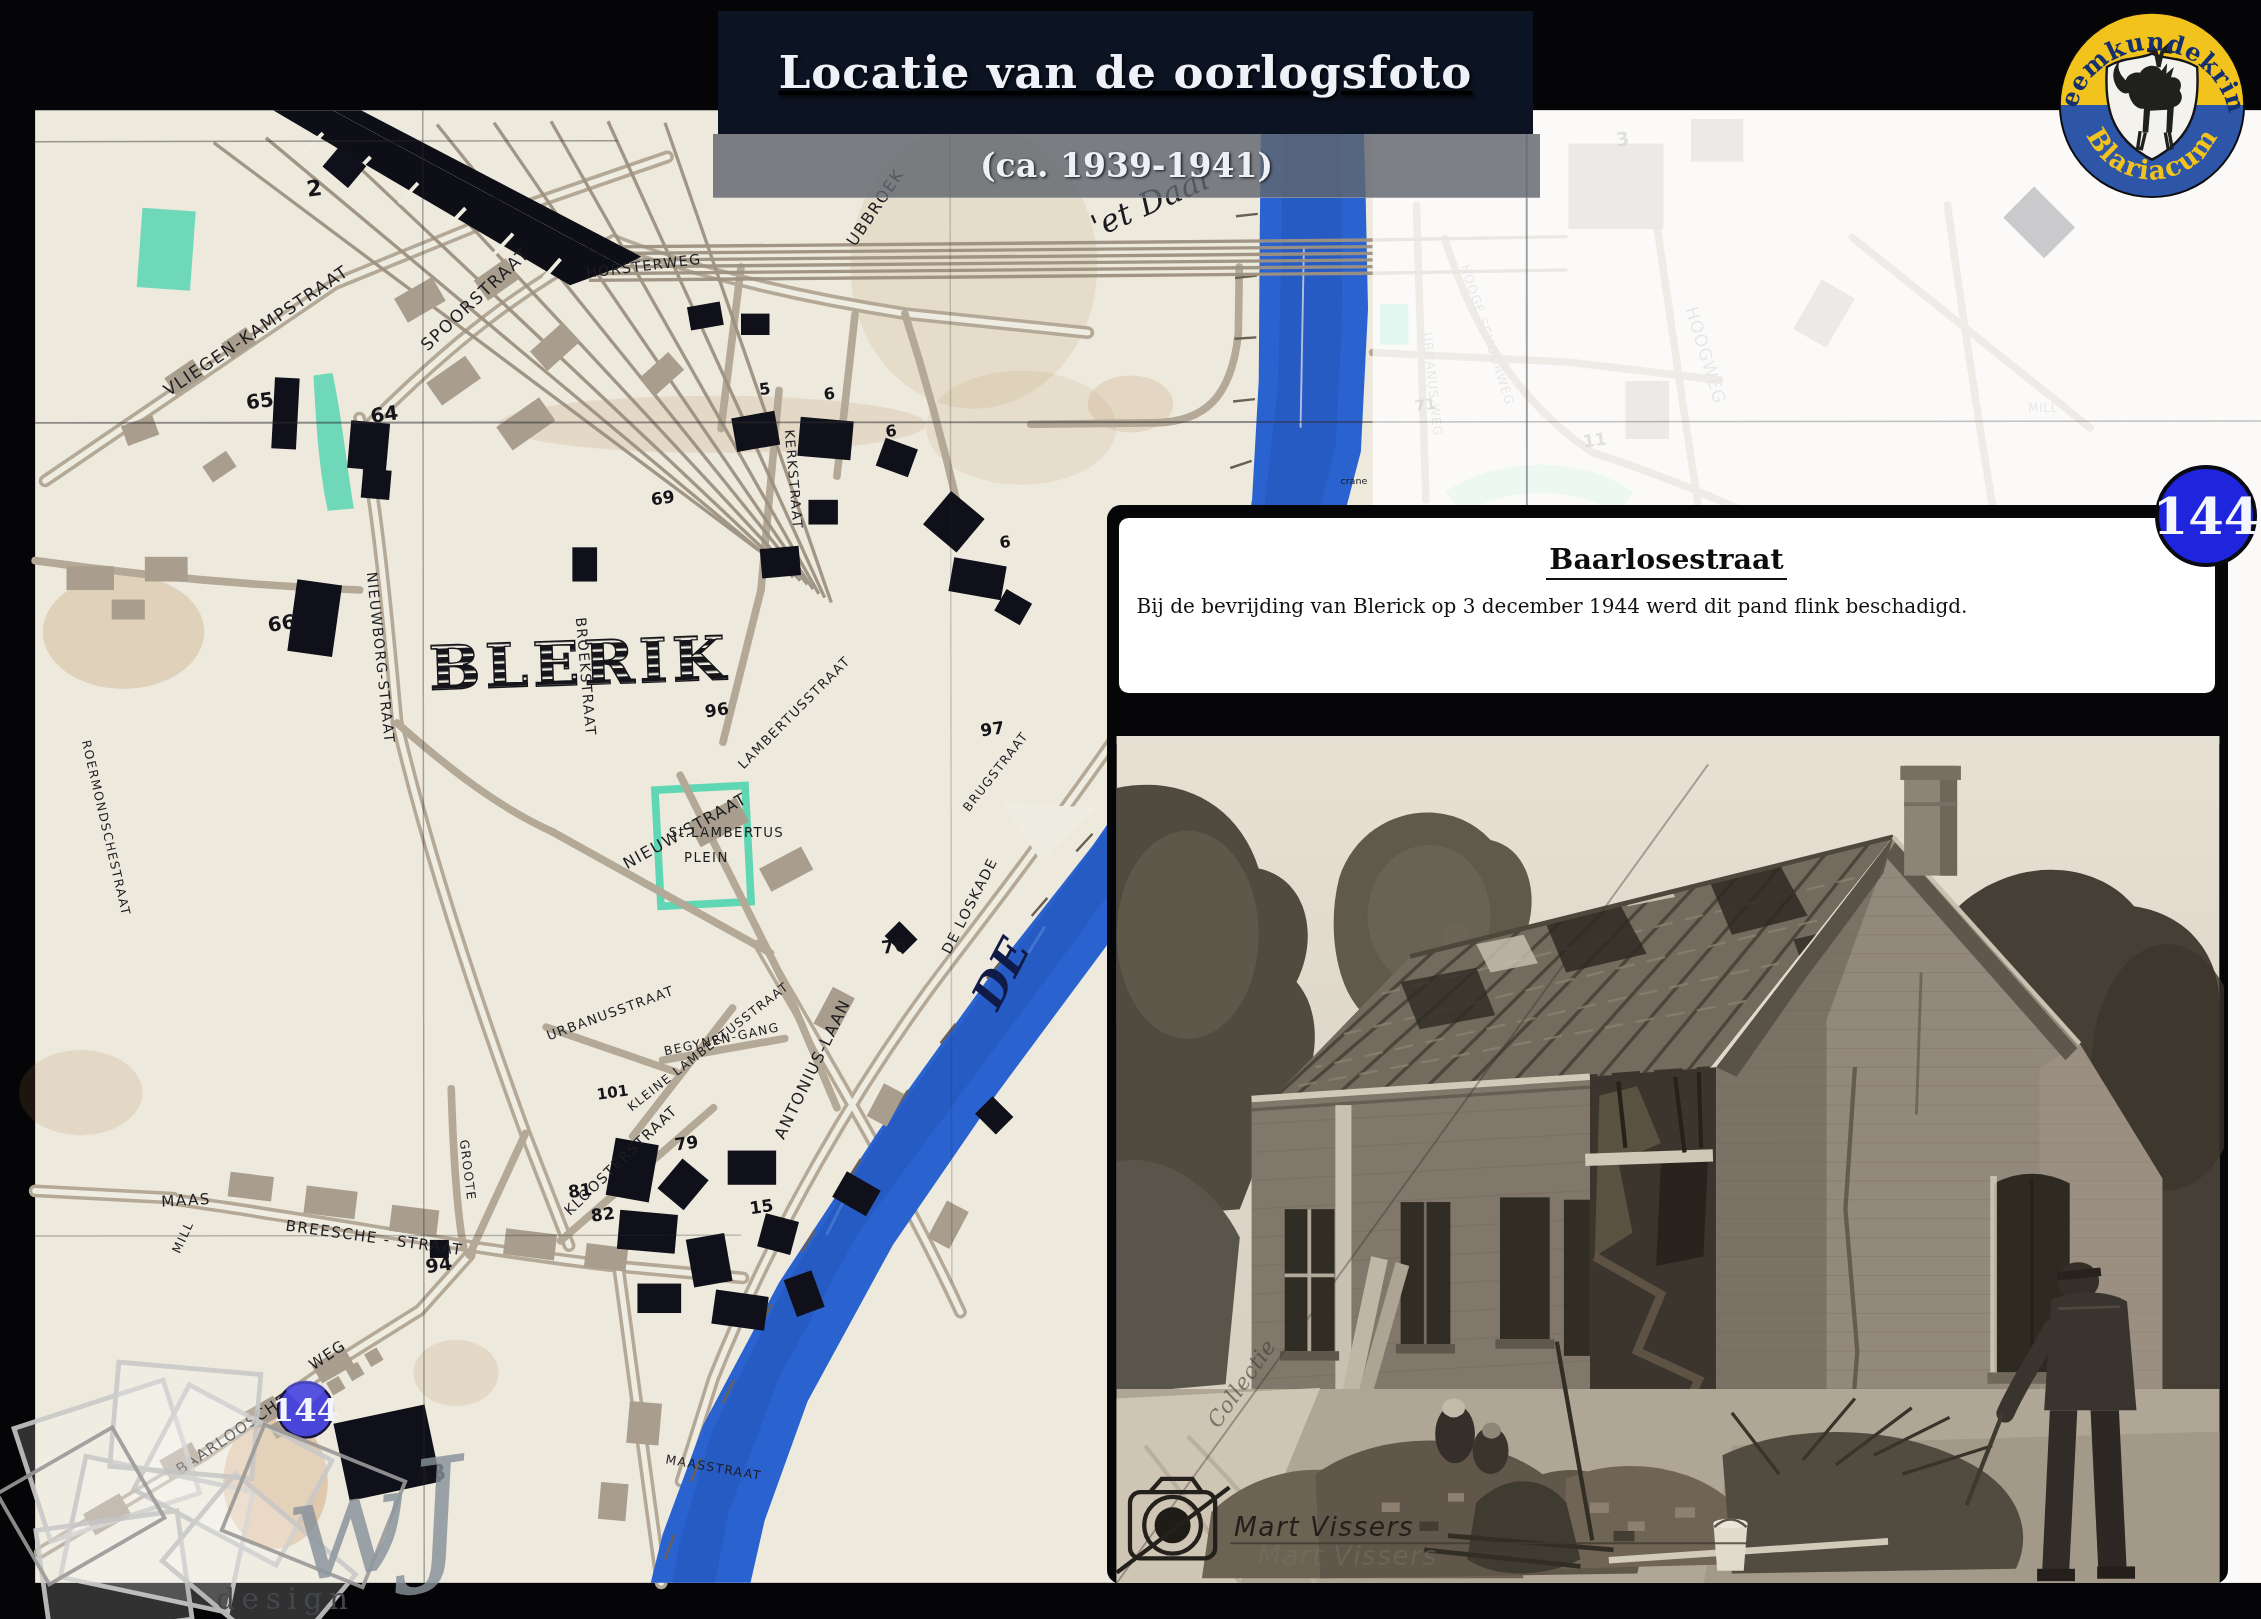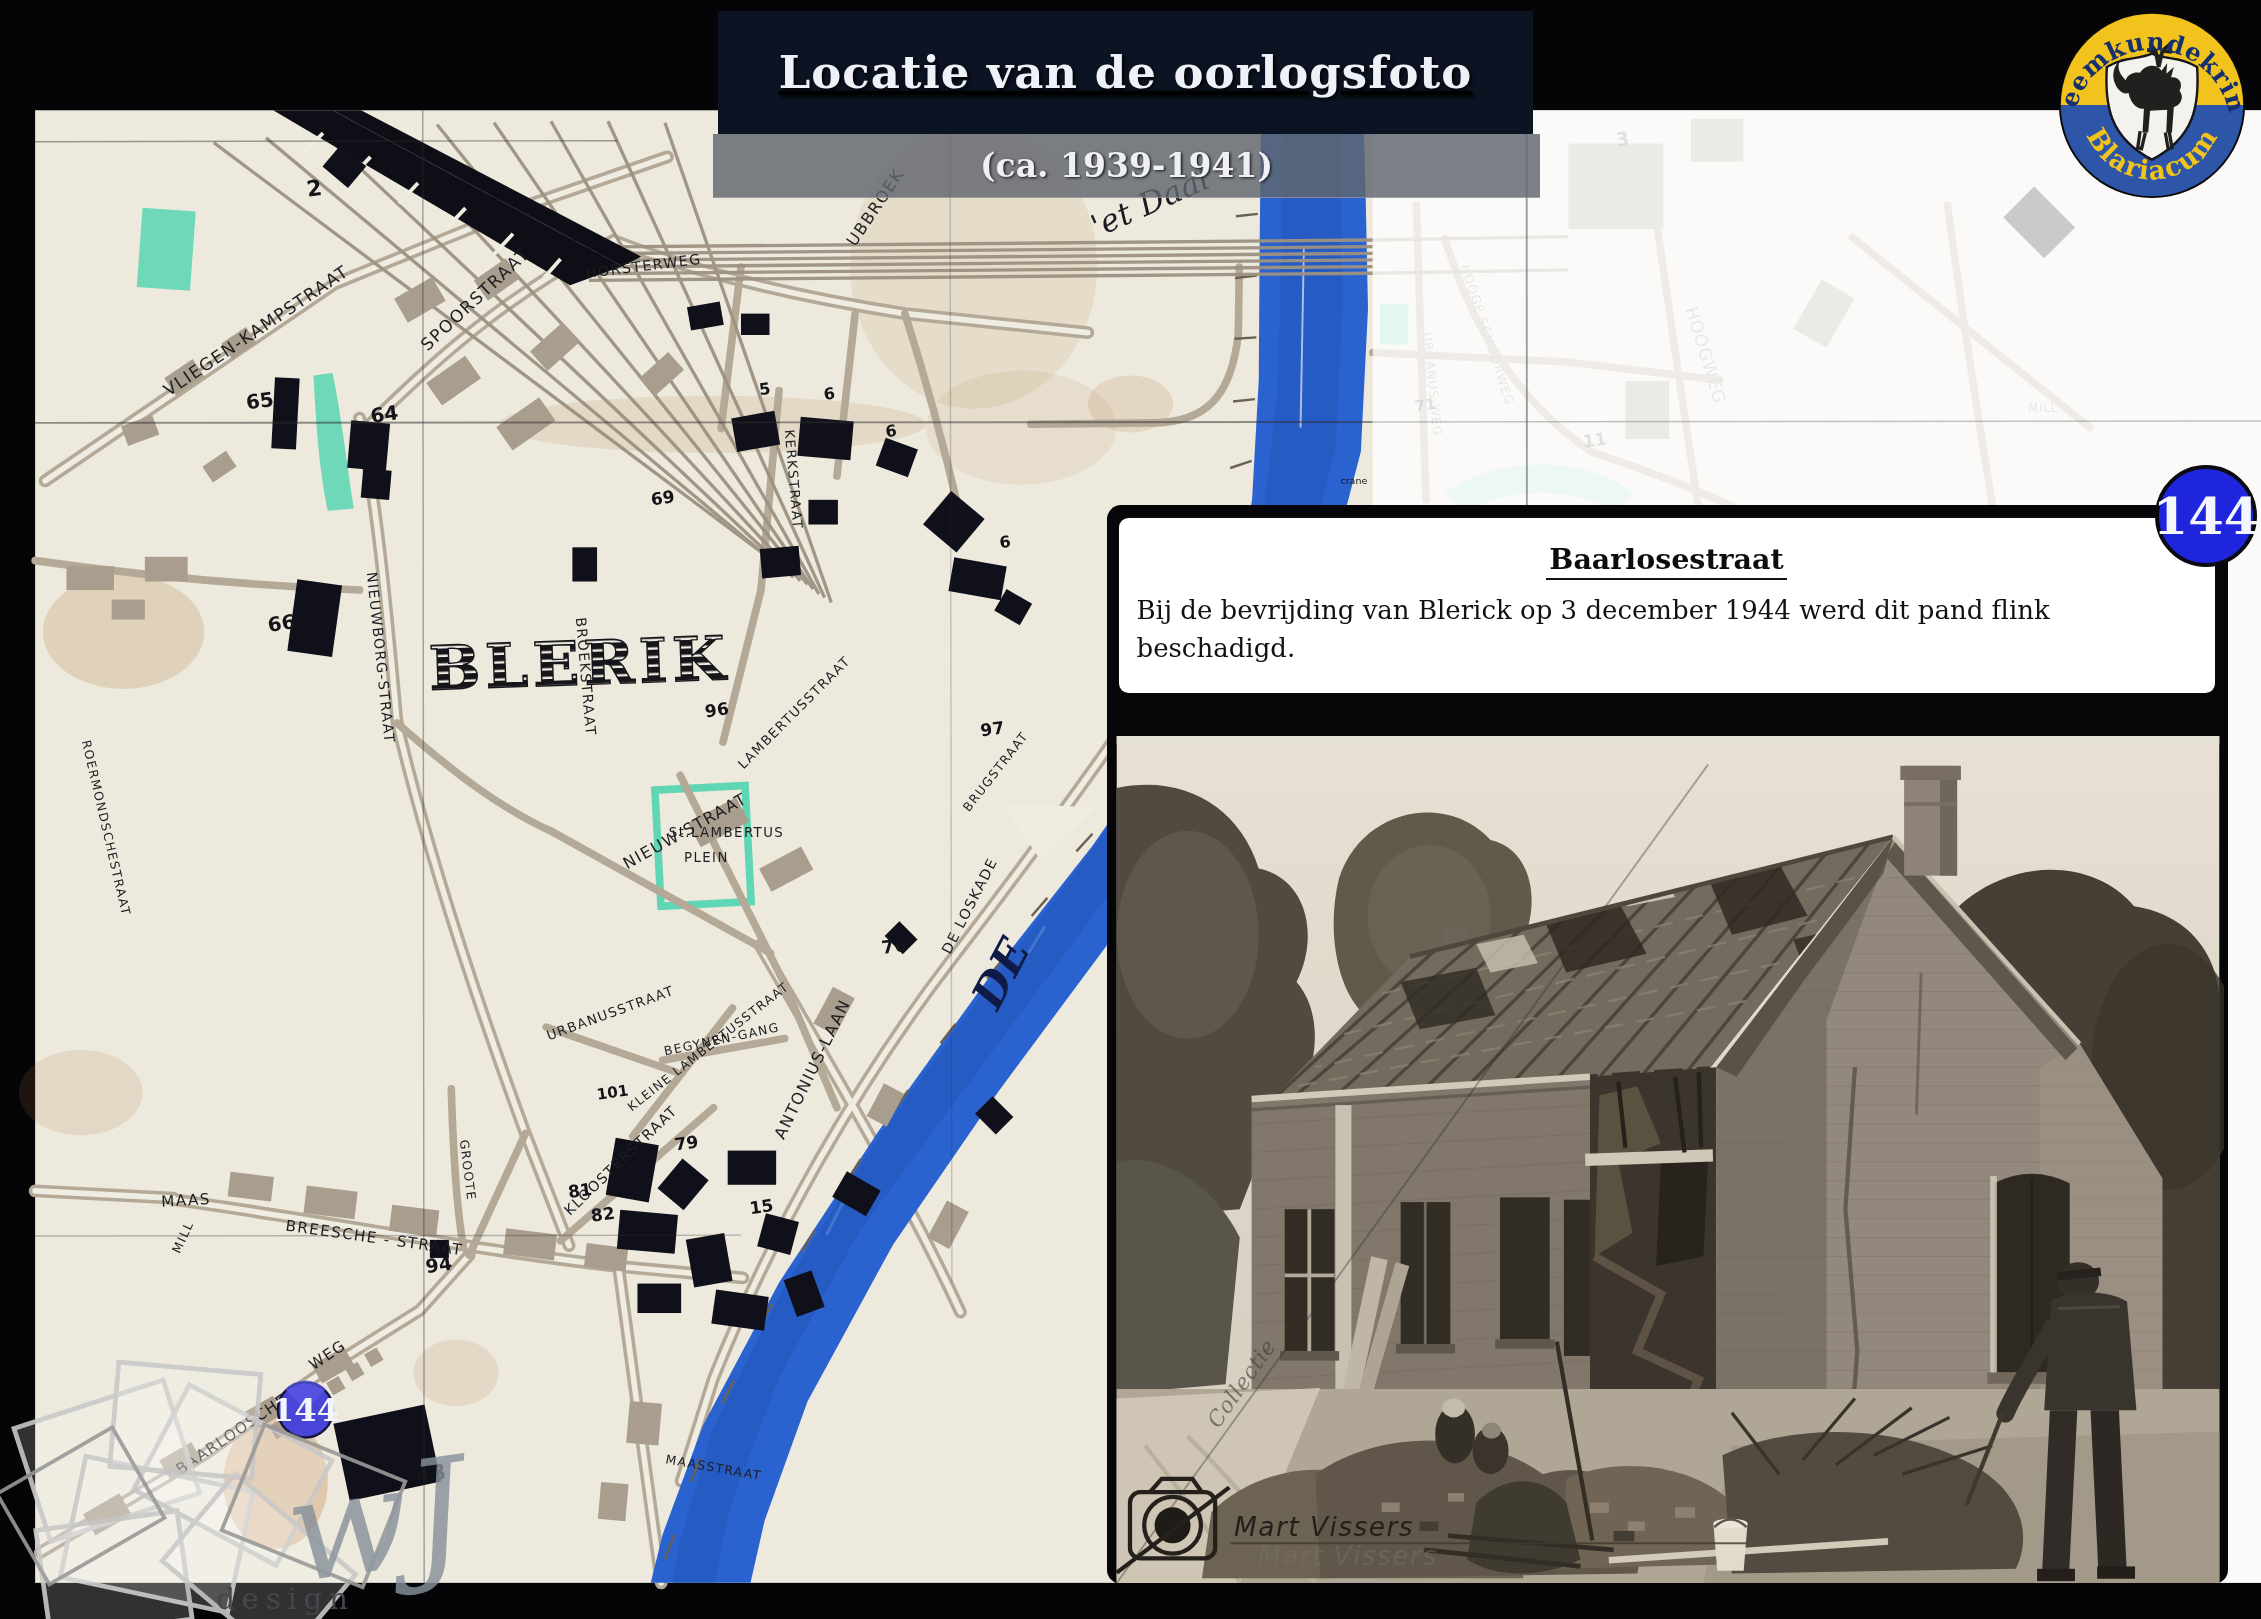--- a/index.html
+++ b/index.html
@@ -13,21 +13,21 @@
     text-shadow:1.9px 1.9px 3.8px rgba(0,0,0,.9);}
   .subtitle-box{left:713px;top:134px;width:827px;height:63px;background:rgba(96,101,110,.82);
     display:flex;align-items:center;justify-content:center;z-index:30;border-bottom:1.4px solid rgba(255,255,255,.25);}
   .subtitle-box span{color:#eef0f6;font-size:33px;font-weight:bold;text-shadow:1.4px 1.4px 2.9px rgba(0,0,0,.8);}
   
   .panel{left:1107px;top:505px;width:1121px;height:1079px;background:#060608;border-radius:14.3px;z-index:20;}
   .info-box{position:absolute;left:9.5px;top:11.4px;width:1060px;height:157px;background:#fff;
     border:2.9px solid #0a0a0a;border-radius:11.4px;padding:8.6px 18px;z-index:22;}
   .info-title{text-align:center;font-size:28.5px;font-weight:bold;color:#0d0d0d;margin-top:15px;}
   .info-title span{border-bottom:2.9px solid #111;padding:0 2.9px 1.9px 2.9px;}
-  .info-body{font-size:26px;color:#111;line-height:1.45;margin-top:16px;}
+  .info-body{font-size:20px;color:#111;line-height:1.45;margin-top:16px;}
   .photo-svg{position:absolute;left:4.8px;top:231px;z-index:21;}
   
   .badge{left:2155px;top:465px;width:94px;height:94px;border-radius:50%;
     background:#1f25dd;border:4.8px solid #0a0a12;display:flex;align-items:center;justify-content:center;z-index:40;}
   .badge span{color:#f4f6ff;font-size:51px;font-weight:bold;font-family:"DejaVu Serif",serif;}
   
   .caption{right:13.3px;top:1585px;z-index:35;color:#f4f2ee;font-size:27.6px;text-align:right;width:950px;}
   
   .logo{left:2057px;top:9.5px;z-index:45;}
   

